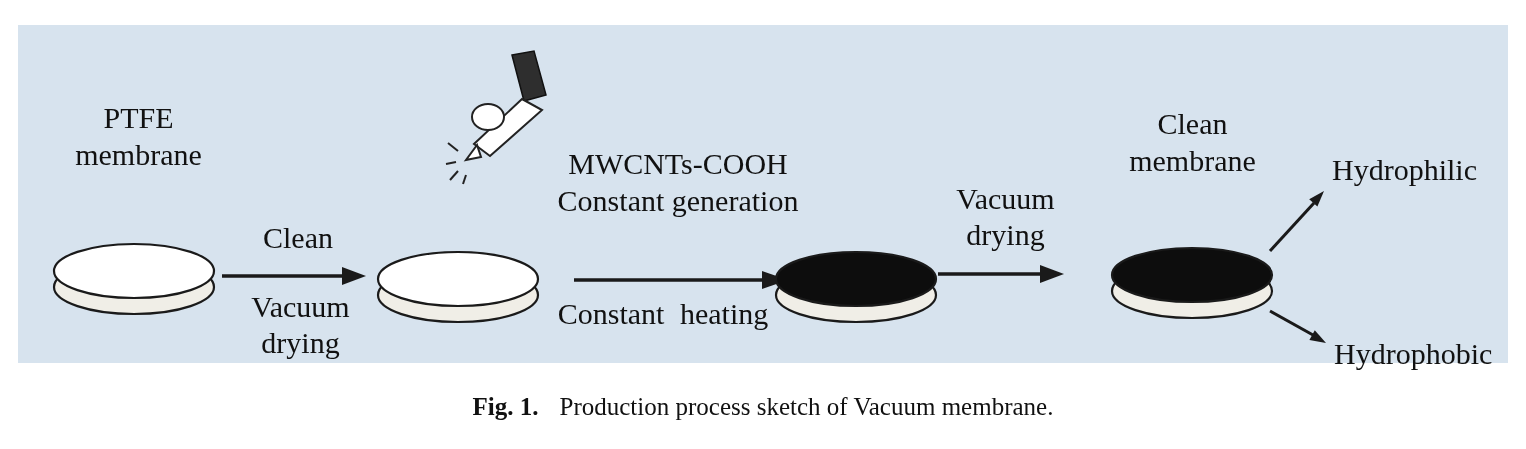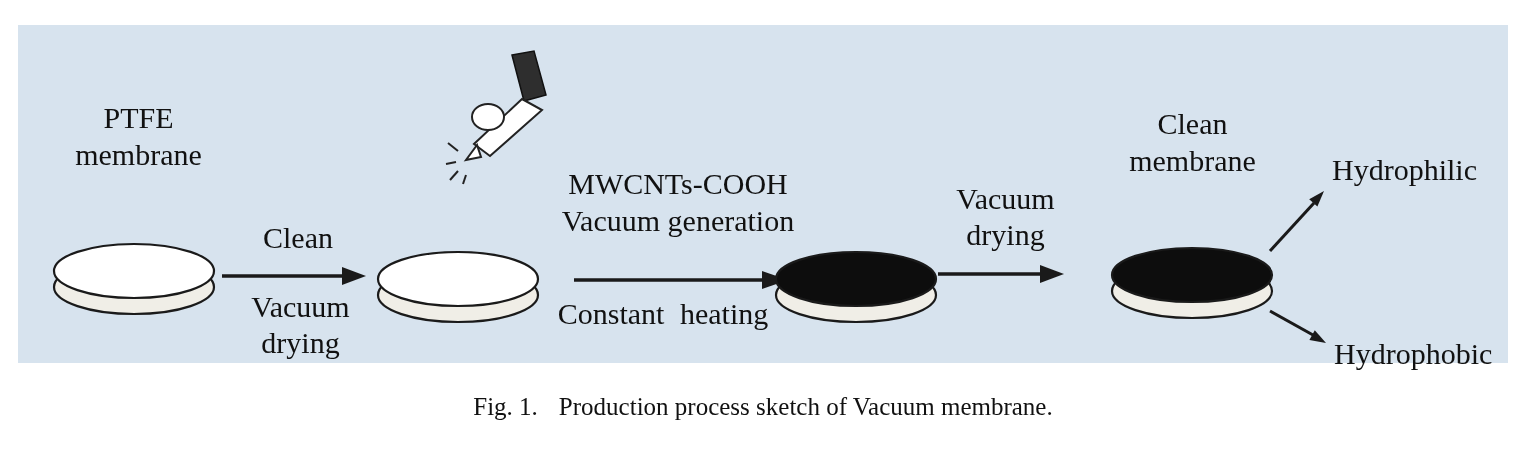--- a/index.html
+++ b/index.html
@@ -35,21 +35,21 @@
   .wide-gap { word-spacing: 8px; }
   .caption {
     position: absolute;
     left: 0;
     top: 392px;
     width: 100%;
     text-align: center;
     font-size: 25px;
     line-height: 30px;
   }
-  .caption .b { font-weight: normal; margin-right: 21px; }
+  .caption .b { font-weight: bold; margin-right: 21px; }
   svg { display: block; overflow: visible; }
   .disc ellipse { stroke: #1a1a1a; stroke-width: 2.2; }
   .arrow line { stroke: #1a1a1a; stroke-width: 3.5; }
   .arrow polygon { fill: #1a1a1a; }
   .diag line { stroke: #1a1a1a; stroke-width: 3; }
   .diag polygon { fill: #1a1a1a; }
   .airbrush .dark { fill: #2e2e2e; stroke: #111; stroke-width: 1.5; }
   .airbrush .body { fill: #ffffff; stroke: #222; stroke-width: 2; }
   .airbrush .spray { stroke: #222; stroke-width: 2; }
 </style>
@@ -91,23 +91,23 @@
       <polygon class="dark" points="66,6 88,2 100,46 78,52"></polygon>
       <polygon class="body" points="76,50 96,61 44,107 28,95"></polygon>
       <ellipse class="body" cx="42" cy="68" rx="16" ry="13"></ellipse>
       <polygon class="body" points="31,96 20,111 35,108"></polygon>
       <line class="spray" x1="12" y1="102" x2="2" y2="94"></line>
       <line class="spray" x1="10" y1="113" x2="0" y2="115"></line>
       <line class="spray" x1="12" y1="122" x2="4" y2="131"></line>
       <line class="spray" x1="20" y1="126" x2="17" y2="135"></line>
     </svg>
 
-    <div class="abs lbl" style="left:520px; top:140px; width:280px;">
+    <div class="abs lbl" style="left:520px; top:120px; width:280px;">
       <div>MWCNTs-COOH</div>
-      <div>Vacuum generation</div>
+      <div>Constant generation</div>
     </div>
 
     <svg class="abs arrow" style="left:556px; top:242px;" width="214" height="26" viewBox="0 0 214 26">
       <line x1="0" y1="13" x2="189" y2="13"></line>
       <polygon points="188,4 214,13 188,22"></polygon>
     </svg>
 
     <div class="abs lbl wide-gap" style="left:505px; top:270px; width:280px;">Constant heating</div>
 
     <svg class="abs disc" style="left:754px; top:218px;" width="168" height="86" viewBox="0 0 168 86">

